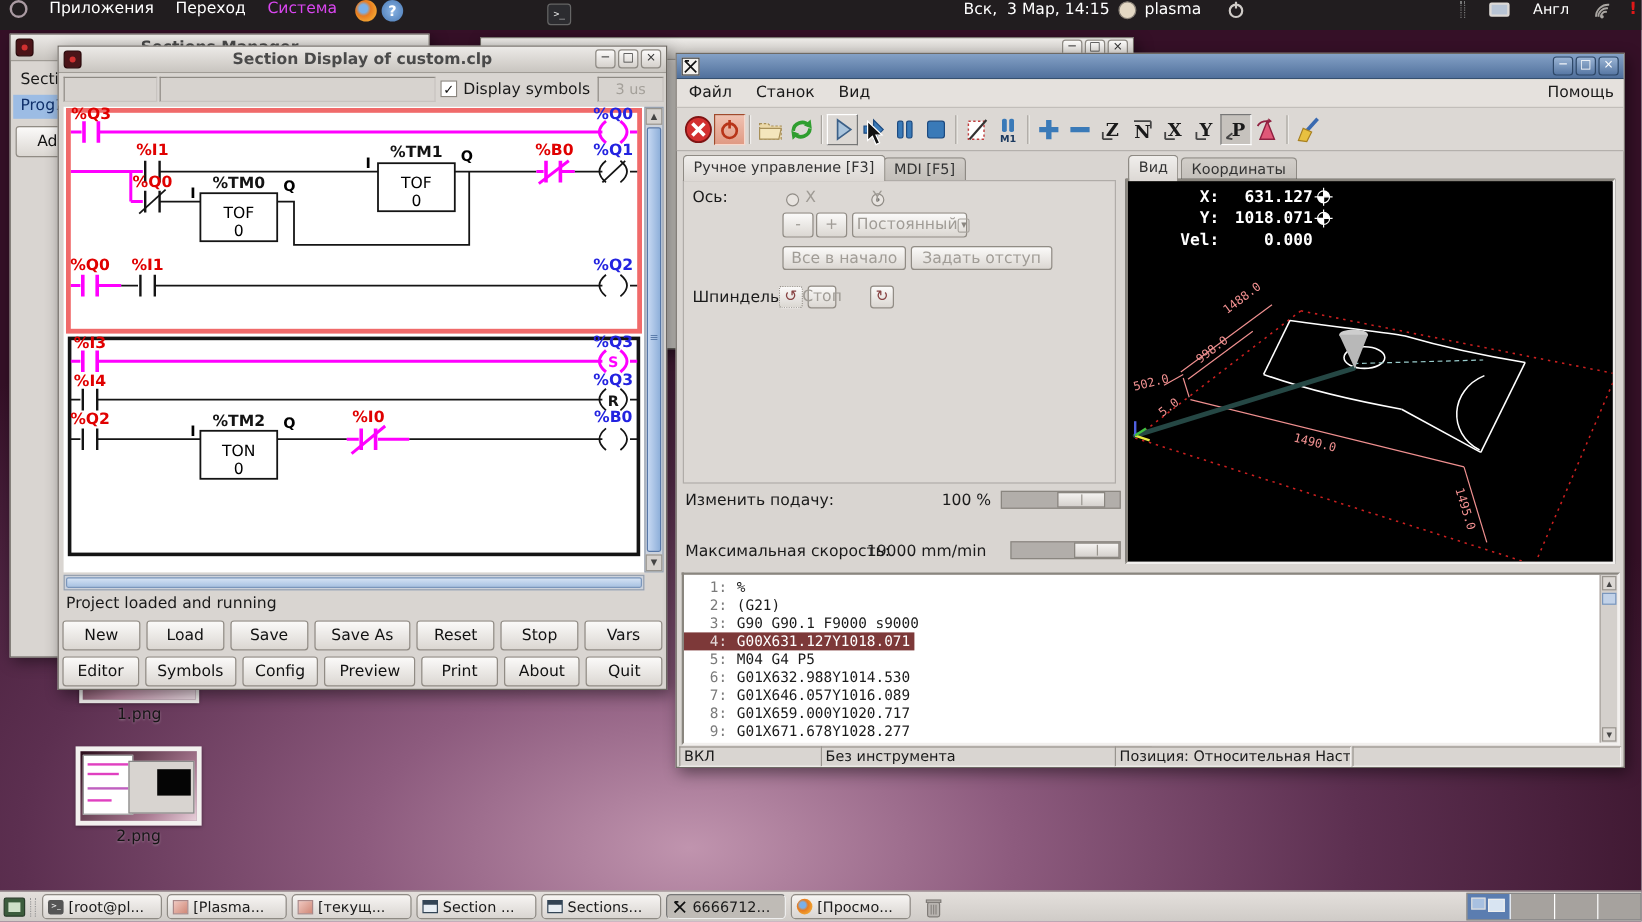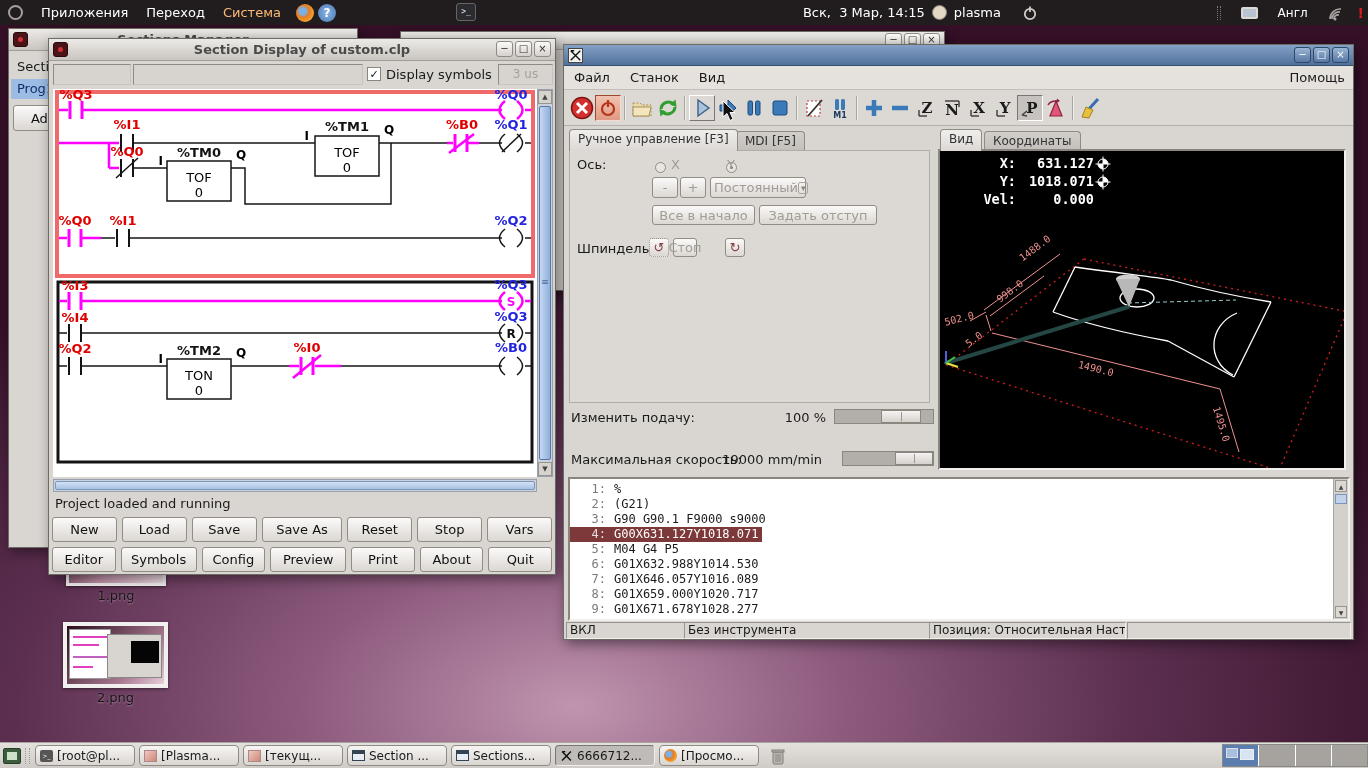--- a/index.html
+++ b/index.html
@@ -40,25 +40,25 @@
 .radio{width:11px;height:11px;border-radius:50%;border:1px solid #908c86;background:#e8e4e0;display:inline-block;position:relative;vertical-align:-2px}
 .radio.on:after{content:"";position:absolute;left:3px;top:3px;width:3px;height:3px;border-radius:50%;background:#777}
 .lad-lab{font-weight:bold;font-size:13px;font-family:"DejaVu Sans",sans-serif}
 .scrl{position:absolute;background:#ccd2dc;border:1px solid #96a0ae}
 .scrl .ar{position:absolute;left:0;right:0;height:14px;background:#d6d2ce;border:1px solid #98948e;font-size:7px;text-align:center;line-height:12px;color:#444}
 .deskl{position:absolute;font-size:13px;color:#161616;text-shadow:0 1px 2px rgba(255,255,255,.35);text-align:center}
 </style>
 </head>
 <body>
 
-<div class="abs" style="left:0;top:0;width:1368px;height:25px;background:#211d1f;display:flex;align-items:center;z-index:20">
+<div class="abs" style="left:0;top:0;width:1368px;height:25px;background:#211d1f;display:flex;z-index:20">
   <span style="width:15px;height:15px;border-radius:50%;border:2px solid #aa9aa2;margin:0 9px 0 8px"></span>
   <span style="color:#fff;padding:0 9px">Приложения</span>
   <span style="color:#fff;padding:0 9px">Переход</span>
-  <span style="color:#fdba74;padding:0 9px">Система</span>
+  <span style="color:#d946ef;padding:0 9px">Система</span>
   <span style="width:18px;height:18px;border-radius:50%;margin-left:6px;background:radial-gradient(circle at 38% 40%,#7ab0e8 0 22%,#e87c20 40%,#f0a030 70%,#c05810 100%)"></span>
   <span style="width:18px;height:18px;border-radius:50%;margin-left:4px;background:radial-gradient(#8ab4e4,#4878b4);color:#fff;font-size:12px;font-weight:bold;text-align:center;line-height:18px">?</span>
   <span class="abs" style="left:456px;top:3px;width:20px;height:18px;background:#2c2c30;border:1px solid #666;border-radius:3px;color:#e8e8e8;font-size:8px;font-family:'DejaVu Sans Mono',monospace;text-align:center;line-height:16px">&gt;_</span>
   <div class="abs" style="right:330px;display:flex;align-items:center;gap:7px">
     <span style="color:#fff;white-space:pre">Вск,  3 Мар, 14:15</span>
     <span style="width:15px;height:15px;border-radius:50%;background:#e4d8c4;border:1px solid #8a8278"></span>
     <span style="color:#fff">plasma</span>
     <svg width="16" height="16" viewBox="0 0 16 16" style="margin-left:14px">
         <circle cx="8" cy="9" r="5.2" fill="none" stroke="#cfcbc7" stroke-width="1.8"></circle>
         <line x1="8" y1="1.5" x2="8" y2="7" stroke="#cfcbc7" stroke-width="1.8"></line>

